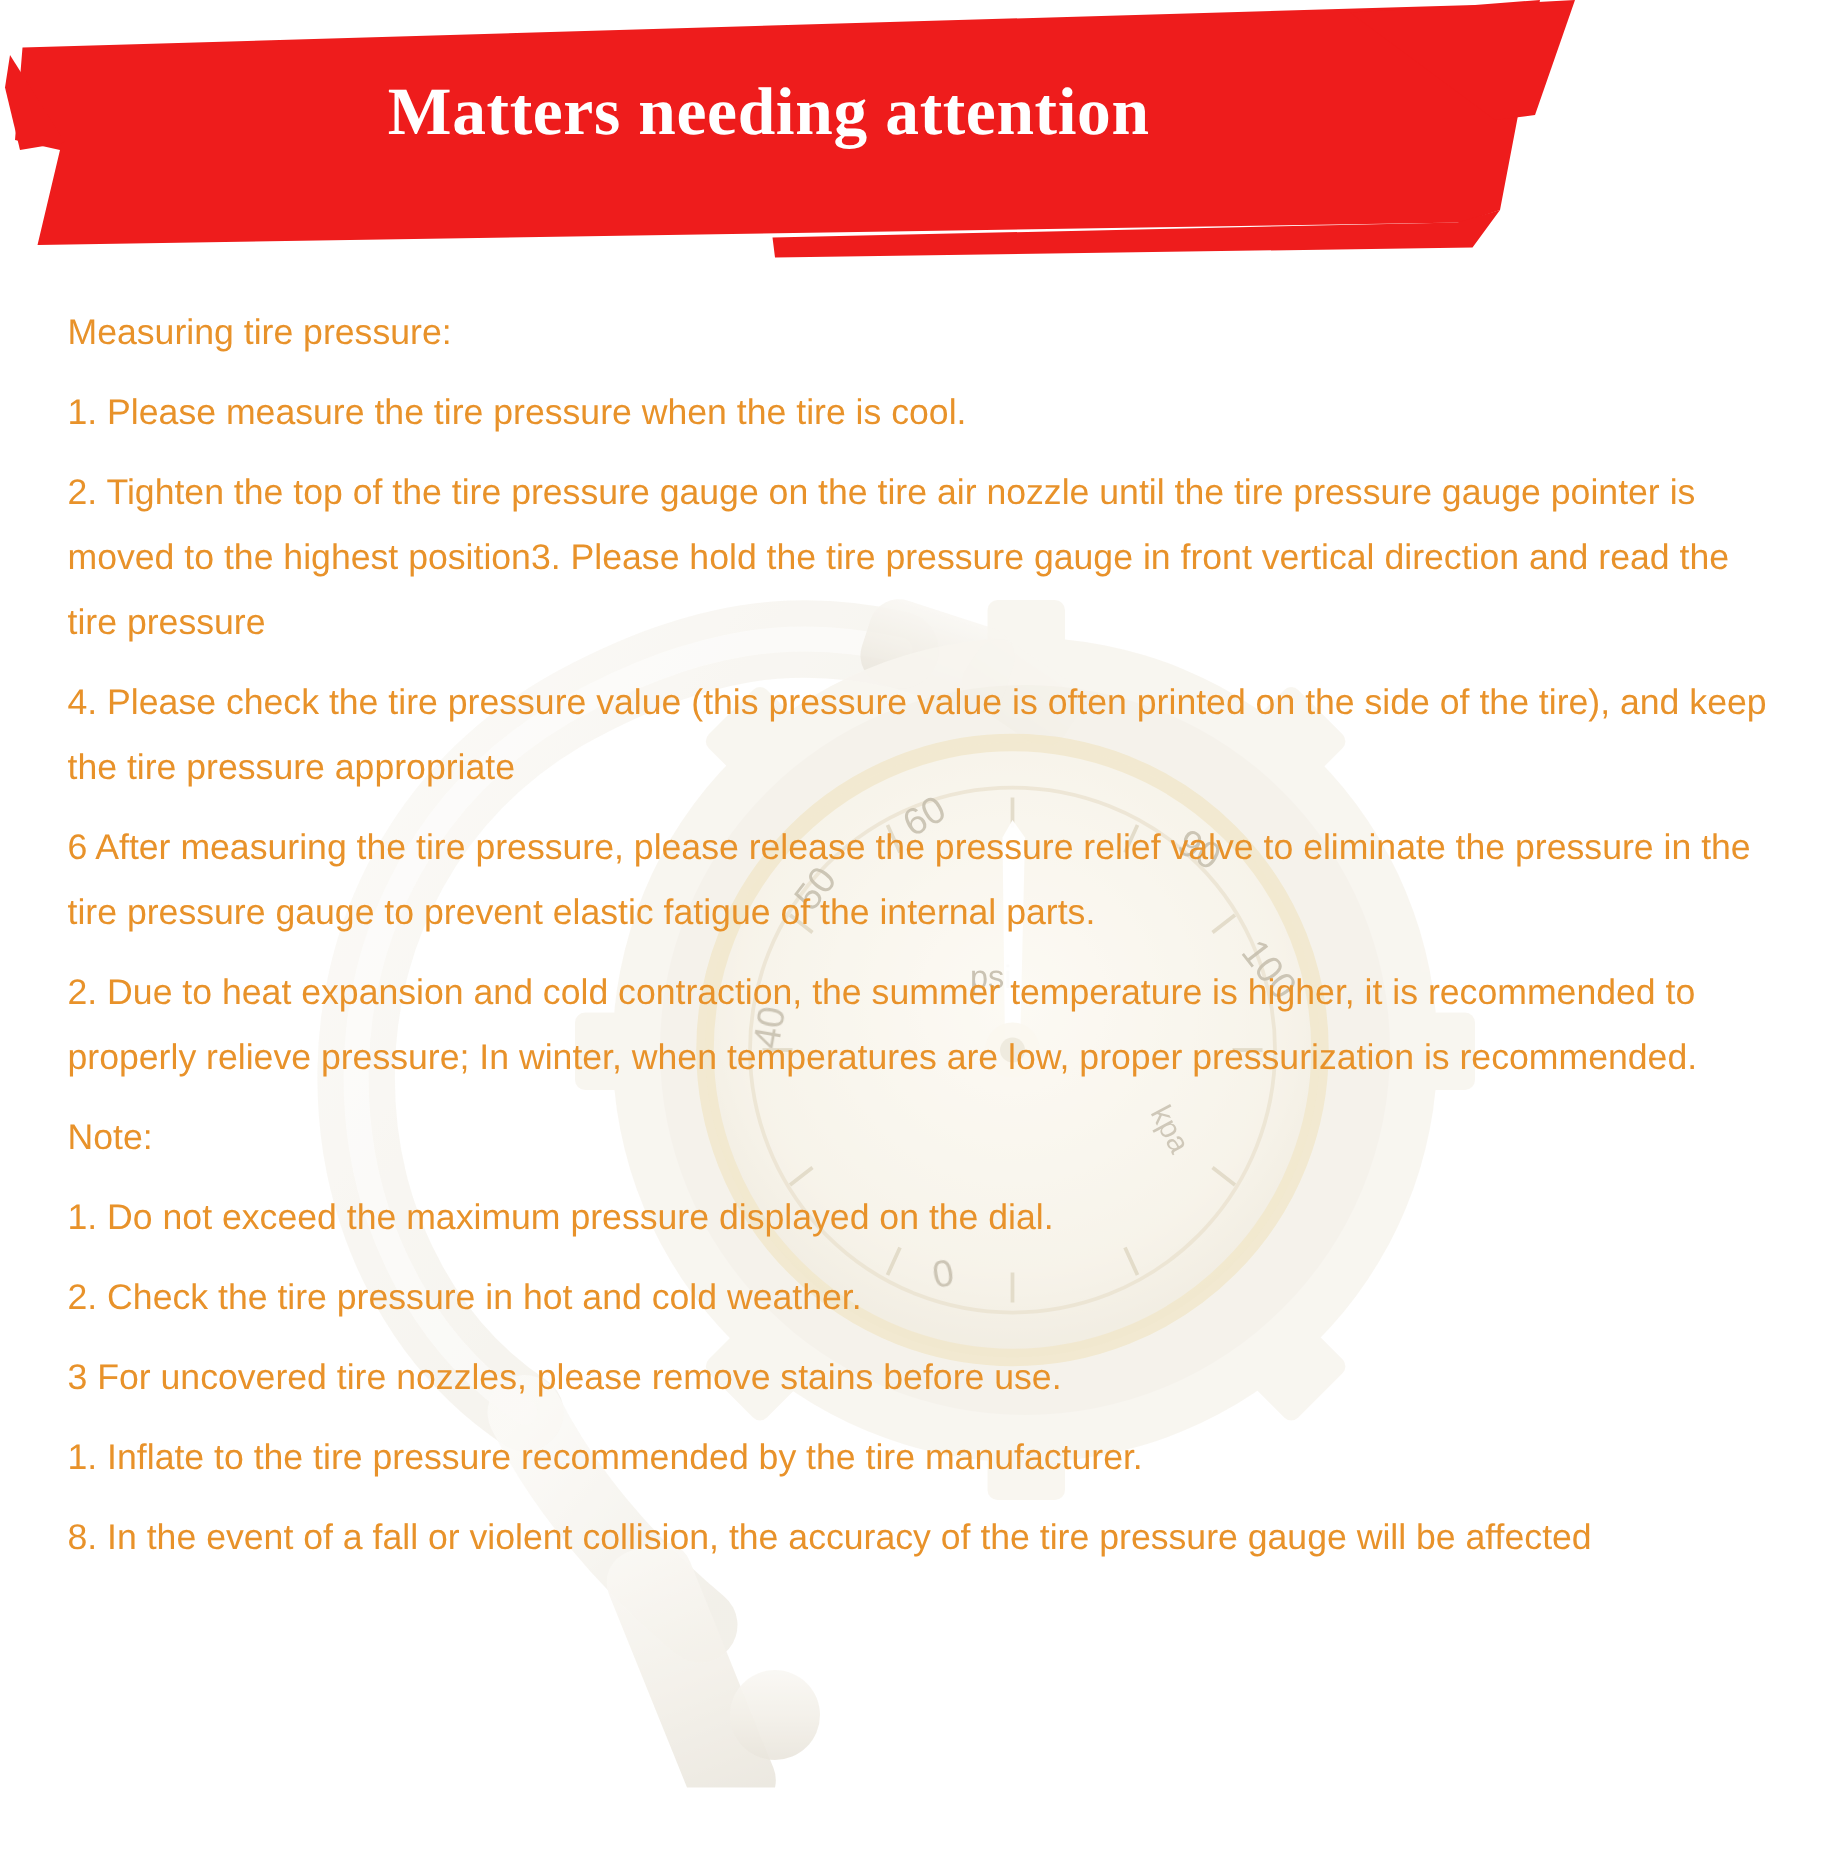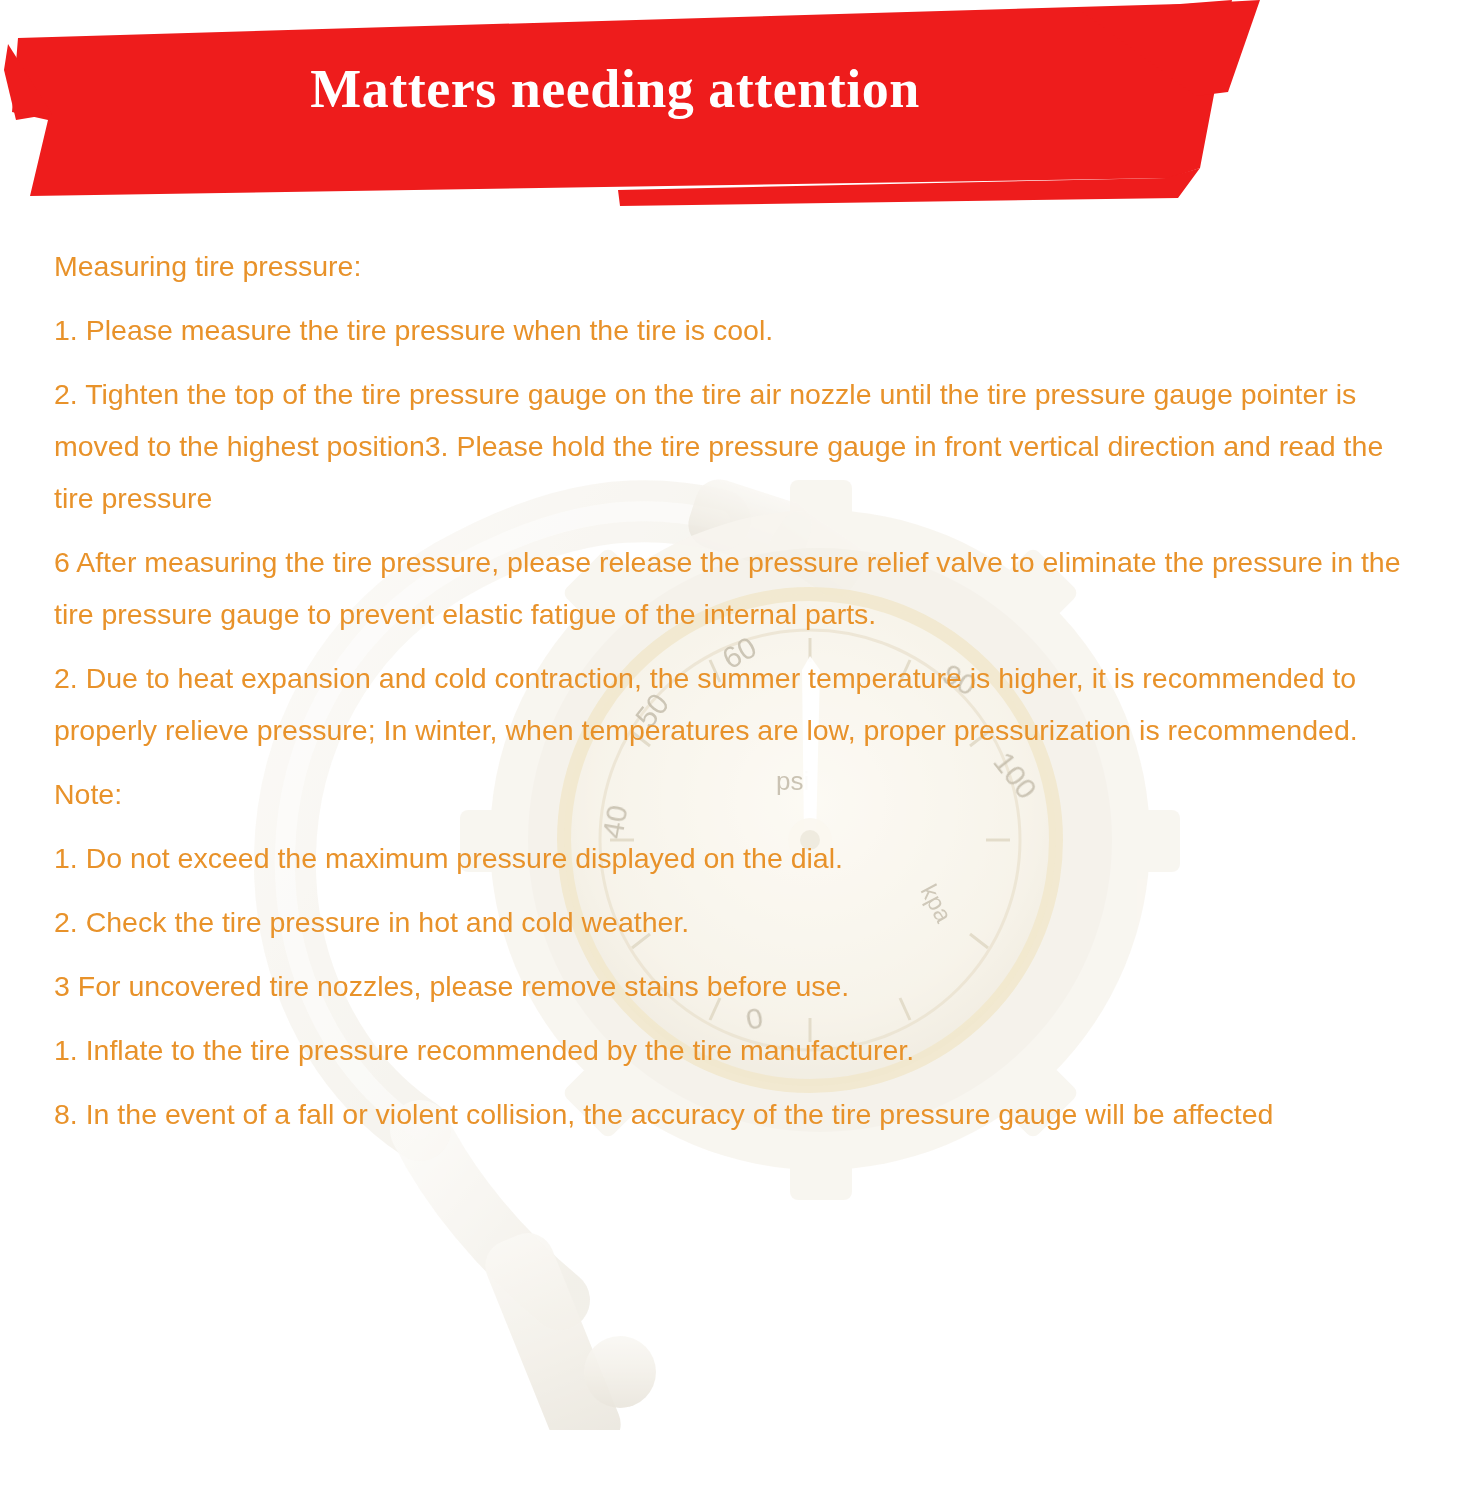--- a/index.html
+++ b/index.html
@@ -164,20 +164,21 @@
 
   <polygon points="684,470 696,470 700,300 690,286 682,300" fill="#ffffff" opacity="0.95"></polygon>
   <circle cx="690" cy="470" r="22" fill="#f4eedd" opacity="0.95"></circle>
   <circle cx="690" cy="470" r="10" fill="#d9cfb4" opacity="0.9"></circle>
 </svg>
 
 <div class="body-text">
   <p>Measuring tire pressure:</p>
   <p>1. Please measure the tire pressure when the tire is cool.</p>
   <p>2. Tighten the top of the tire pressure gauge on the tire air nozzle until the tire pressure gauge pointer is moved to the highest position3. Please hold the tire pressure gauge in front vertical direction and read the tire pressure</p>
+  <p>4. Please check the tire pressure value (this pressure value is often printed on the side of the tire), and keep the tire pressure appropriate</p>
   <p>6 After measuring the tire pressure, please release the pressure relief valve to eliminate the pressure in the tire pressure gauge to prevent elastic fatigue of the internal parts.</p>
   <p>2. Due to heat expansion and cold contraction, the summer temperature is higher, it is recommended to properly relieve pressure; In winter, when temperatures are low, proper pressurization is recommended.</p>
   <p>Note:</p>
   <p>1. Do not exceed the maximum pressure displayed on the dial.</p>
   <p>2. Check the tire pressure in hot and cold weather.</p>
   <p>3 For uncovered tire nozzles, please remove stains before use.</p>
   <p>1. Inflate to the tire pressure recommended by the tire manufacturer.</p>
   <p>8. In the event of a fall or violent collision, the accuracy of the tire pressure gauge will be affected</p>
 </div>
 

